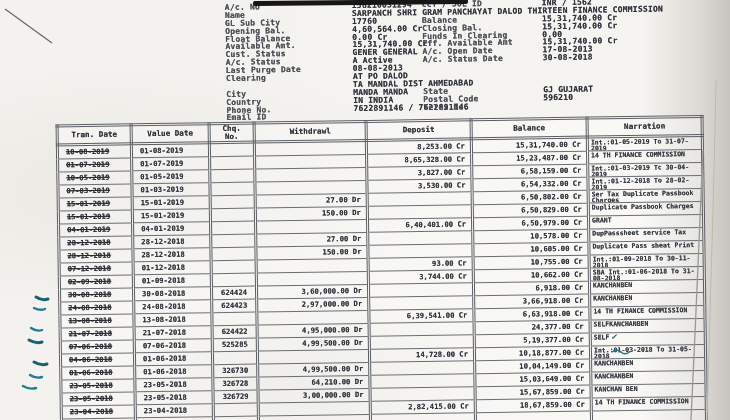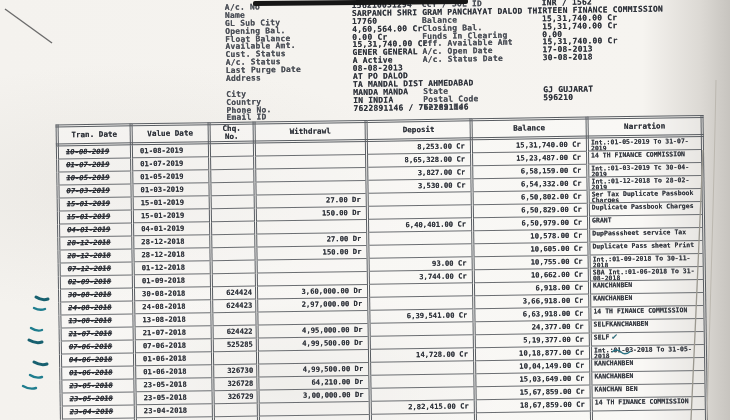--- a/index.html
+++ b/index.html
@@ -41,28 +41,28 @@
     box-sizing:border-box;padding:0 3px;overflow:hidden;
     font-weight:700;text-shadow:0 0 0.5px rgba(55,58,66,0.7);
   }
   .txn thead th{
     border-bottom:3px double #595d62;border-top:3px double #595d62;
     font-size:7.6px;line-height:8px;height:19px;text-align:center;
     color:#2c3038;vertical-align:middle;
   }
   .txn td{height:12.5px;font-size:7.2px;line-height:8px;color:#2f333b;vertical-align:middle;}
   .txn td.c-date{text-align:left;padding-left:7px;white-space:nowrap;}
-  .txn td.c-chq{text-align:right;padding-right:3px;}
+  .txn td.c-chq{text-align:center;padding-right:3px;}
   .txn td.c-amt{text-align:right;padding-right:5px;white-space:nowrap;}
   .txn td.c-narr{padding:0 2px;vertical-align:top;}
   .narr-inner{
     height:11px;overflow:visible;font-size:6.5px;line-height:6.3px;
     font-weight:700;color:#33373f;padding-top:1px;
   }
-  .strike{text-decoration:line-through;text-decoration-color:#26292e;text-decoration-thickness:1.2px;font-style:italic;}
+  .strike{text-decoration:line-through;text-decoration-color:#26292e;text-decoration-thickness:1.2px;}
   .pen-mark{color:#2a7485;font-size:8px;font-style:italic;margin-left:2px;}
   
   .deco{position:absolute;left:0;top:0;pointer-events:none;}
 </style>
 </head>
 <body>
 
 <div class="content">
 
   <div class="acct">
@@ -124,21 +124,21 @@
       </div>
 
       <div class="acct-row">
         <span class="l1">Last Purge Date</span>
         <span class="v1">08-08-2013</span>
         <span class="l2"></span>
         <span class="v2"></span>
       </div>
 
       <div class="acct-row">
-        <span class="l1">Address</span>
+        <span class="l1">Clearing</span>
         <span class="v1">AT PO DALOD</span>
         <span class="l2"></span>
         <span class="v2"></span>
       </div>
 
       <div class="acct-row">
         <span class="l1"></span>
         <span class="v1">TA MANDAL DIST AHMEDABAD</span>
         <span class="l2"></span>
         <span class="v2"></span>

